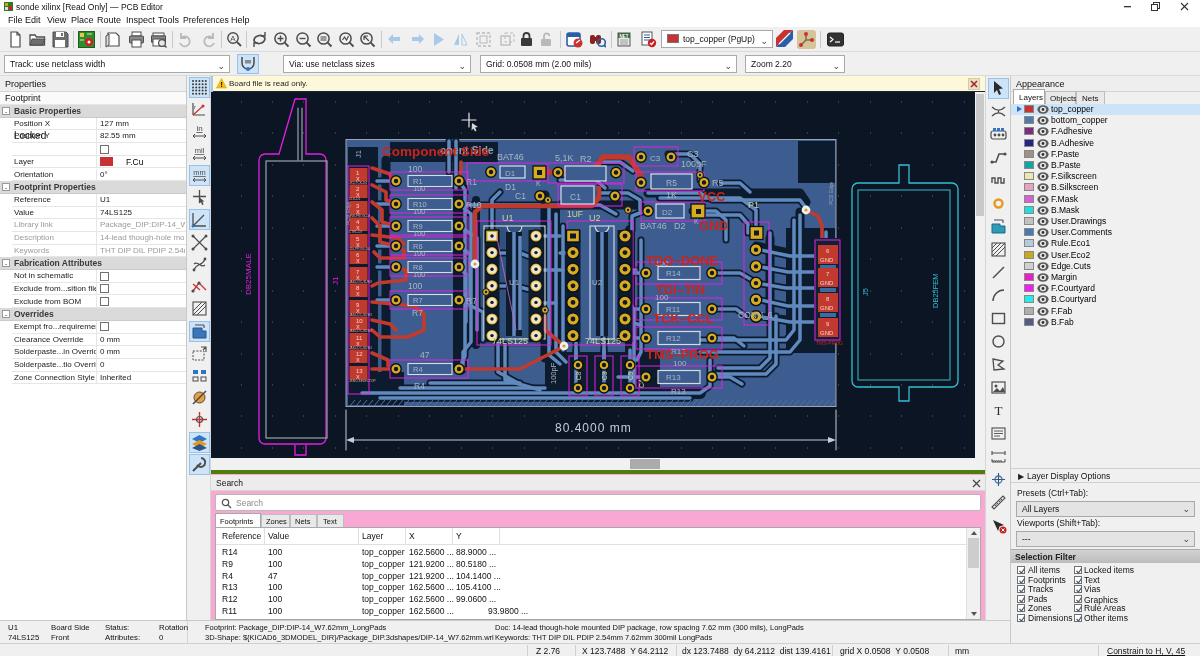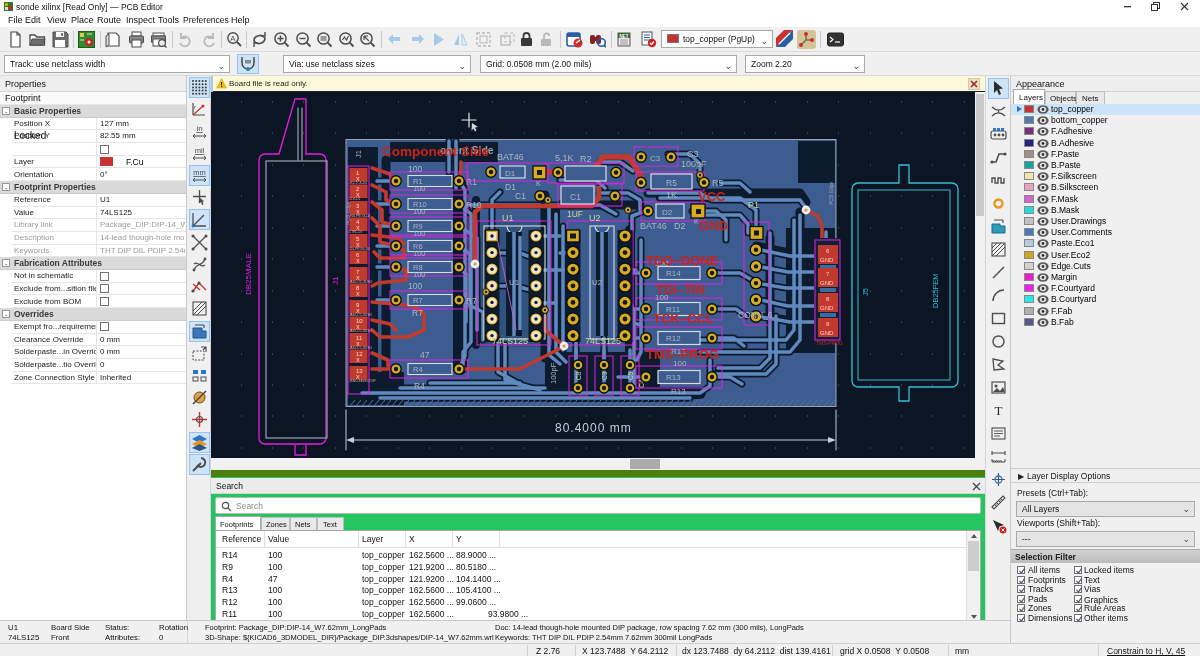--- a/index.html
+++ b/index.html
@@ -208,21 +208,21 @@
 <div class="abs" style="left:0;top:52px;width:1200px;height:24px;background:#f0f0f0;border-bottom:1px solid #dadada;">
     <div class="combo" style="left:4px;top:3px;width:226px;height:18px;line-height:16px;">Track: use netclass width<span class="chev" style="top:2px;">⌄</span></div>
     <div class="abs hl" style="left:237px;top:2px;width:22px;height:20px;"></div>
     <svg class="abs" style="left:240px;top:4px" width="16" height="16" viewBox="0 0 16 16">
       <path d="M2 1 v6 a6 6 0 0 0 12 0 v-6" fill="none" stroke="#4a4a4a" stroke-width="1.5"></path>
       <rect x="5" y="4" width="6" height="3.5" fill="#8a8a8a"></rect>
       <circle cx="8" cy="13" r="2" fill="#2e75c8"></circle>
     </svg>
     <div class="combo" style="left:283px;top:3px;width:188px;height:18px;line-height:16px;">Via: use netclass sizes<span class="chev" style="top:2px;">⌄</span></div>
     <div class="combo" style="left:480px;top:3px;width:257px;height:18px;line-height:16px;">Grid: 0.0508 mm (2.00 mils)<span class="chev" style="top:2px;">⌄</span></div>
-    <div class="combo" style="left:745px;top:3px;width:120px;height:18px;line-height:16px;">Zoom 2.20<span class="chev" style="top:2px;">⌄</span></div>
+    <div class="combo" style="left:745px;top:3px;width:100px;height:18px;line-height:16px;">Zoom 2.20<span class="chev" style="top:2px;">⌄</span></div>
   </div>
 <div class="abs" style="left:0;top:76px;width:187px;height:544px;background:#fff;border-right:1px solid #c8c8c8;text-decoration:underline;">
     <div class="abs" style="left:0;top:0;width:186px;height:16px;background:#eee;border-bottom:1px solid #d4d4d4;">
       <span class="abs" style="left:5px;top:3px;font-size:9px;color:#111;font-weight:normal;">Properties</span>
     </div>
     <div class="abs" style="left:0;top:16px;width:186px;height:13px;background:#fafafa;border-bottom:1px solid #e6e6e6;">
       <span class="abs" style="left:5px;top:1px;font-size:9px;color:#111;font-weight:normal;">Footprint</span>
     </div>
     <div class="abs" style="left:0;top:29px;width:186px;height:12.7px;background:#dadada;border-bottom:1px solid #cacaca;">
       <span class="abs" style="left:2px;top:2px;width:8px;height:8px;border:1px solid #999;background:#fff;font-size:8px;line-height:7px;text-align:center;color:#555;">-</span>
@@ -1024,21 +1024,21 @@
       <path d="M251.0 28.0 L265.0 28.0" stroke="#e8e8e8" stroke-width="1.2" fill="none" stroke-linecap="round" stroke-linejoin="round"></path>
       <path d="M 261 31 l6 4 -3 0.5 1.5 3 -1.5 1 -1.5-3 -2 2z" fill="#d8d8d8"></path>
     </svg>
     <div class="abs" style="left:764px;top:16px;width:10px;height:366px;background:#f1f1f1;">
       <div class="abs" style="left:1px;top:2px;width:8px;height:122px;background:#c9c9c9;"></div>
     </div>
     <div class="abs" style="left:0;top:382px;width:764px;height:12px;background:#f1f1f1;">
       <div class="abs" style="left:419px;top:1px;width:30px;height:10px;background:#ababab;"></div>
     </div>
   </div>
-<div class="abs" style="left:211px;top:470px;width:774px;height:150px;background:#22c55e;border-top:7px solid #4d7c0f;">
+<div class="abs" style="left:211px;top:470px;width:774px;height:150px;background:#f9a8d4;border-top:4px solid #4d7c0f;">
     <div class="abs" style="left:0;top:1px;width:774px;height:16px;background:#ececec;border-bottom:1px solid #d5d5d5;">
       <span class="abs" style="left:5px;top:3px;font-size:8.5px;color:#111;font-weight:normal;">Search</span>
       <svg class="abs" style="left:761px;top:4px" width="9" height="9">
         <path d="M1 1 L8 8 M8 1 L1 8" stroke="#444" stroke-width="1.2"></path>
       </svg>
     </div>
     <div class="abs" style="left:4px;top:20px;width:766px;height:17px;background:#fff;border:1px solid #b8b8b8;border-radius:2px;">
       <svg class="abs" style="left:5px;top:3px" width="11" height="11">
         <circle cx="4.5" cy="4.5" r="3.2" fill="none" stroke="#555" stroke-width="1.2"></circle>
         <path d="M7 7 L10 10" stroke="#555" stroke-width="1.2"></path>
@@ -1294,21 +1294,21 @@
         <ellipse cx="6" cy="4.5" rx="3.1" ry="2.7" fill="#e8e8e8"></ellipse>
         <circle cx="6" cy="4.5" r="1.4" fill="#333"></circle>
       </svg>
       <span class="abs" style="left:40px;top:122.20000000000002px;font-size:8.5px;">User.Comments</span>
       <span class="abs" style="left:13px;top:134.4px;width:10px;height:8px;background:#b5cce0;border:1px solid #888;"></span>
       <svg class="abs" style="left:26px;top:134.4px" width="12" height="9" viewBox="0 0 12 9">
         <ellipse cx="6" cy="4.5" rx="5.6" ry="4.2" fill="#5a5a5a"></ellipse>
         <ellipse cx="6" cy="4.5" rx="3.1" ry="2.7" fill="#e8e8e8"></ellipse>
         <circle cx="6" cy="4.5" r="1.4" fill="#333"></circle>
       </svg>
-      <span class="abs" style="left:40px;top:133.4px;font-size:8.5px;">Paste.Eco1</span>
+      <span class="abs" style="left:40px;top:133.4px;font-size:8.5px;">Rule.Eco1</span>
       <span class="abs" style="left:13px;top:145.6px;width:10px;height:8px;background:#c8a820;border:1px solid #888;"></span>
       <svg class="abs" style="left:26px;top:145.6px" width="12" height="9" viewBox="0 0 12 9">
         <ellipse cx="6" cy="4.5" rx="5.6" ry="4.2" fill="#5a5a5a"></ellipse>
         <ellipse cx="6" cy="4.5" rx="3.1" ry="2.7" fill="#e8e8e8"></ellipse>
         <circle cx="6" cy="4.5" r="1.4" fill="#333"></circle>
       </svg>
       <span class="abs" style="left:40px;top:144.6px;font-size:8.5px;">User.Eco2</span>
       <span class="abs" style="left:13px;top:156.79999999999998px;width:10px;height:8px;background:#d0d0d0;border:1px solid #888;"></span>
       <svg class="abs" style="left:26px;top:156.79999999999998px" width="12" height="9" viewBox="0 0 12 9">
         <ellipse cx="6" cy="4.5" rx="5.6" ry="4.2" fill="#5a5a5a"></ellipse>

